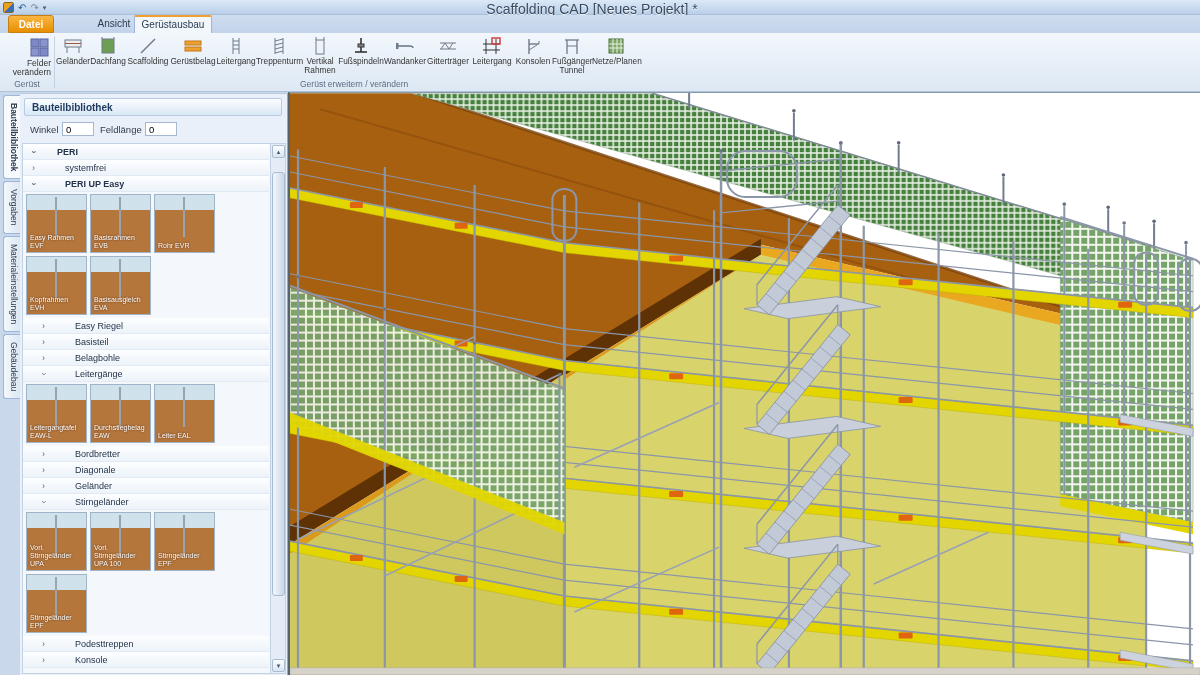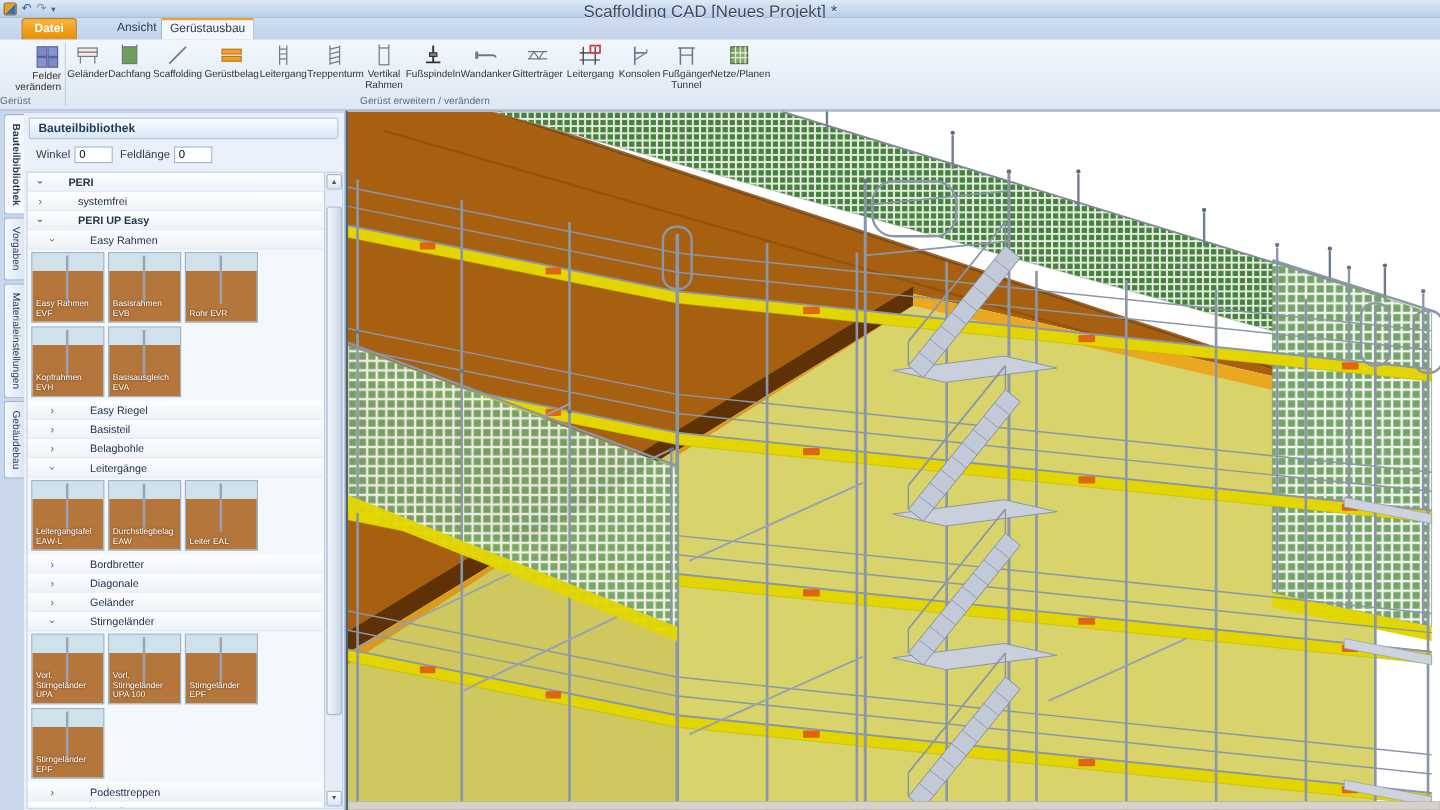--- a/index.html
+++ b/index.html
@@ -14,35 +14,35 @@
   .qat { position:absolute; left:3px; top:0; height:15px; display:flex; align-items:center; gap:4px; }
   .appico { width:11px; height:11px; background:linear-gradient(135deg,#E8A21D 50%,#3E6CB0 50%); border:1px solid #8A6A20; border-radius:2px; }
   .qbtn { font-size:10px; color:#2E5C9E; line-height:11px; cursor:default; }
   .qbtn.gray { color:#7A8AA0; }
   .qcaret { font-size:7px; color:#4A5A70; }
 
   
   .tabrow { position:absolute; left:0; top:15px; width:1200px; height:18px;
     background:linear-gradient(#CFDDF0,#C2D3EA); }
   .tab { position:absolute; top:0; height:18px; font-size:10px; color:#2B3B50; text-align:center; line-height:18px; }
-  .tab-file { left:18px; width:46px; background:linear-gradient(#F9B643,#E88F00); color:#fff; font-weight:bold;
+  .tab-file { left:8px; width:46px; background:linear-gradient(#F9B643,#E88F00); color:#fff; font-weight:bold;
     border-radius:3px 3px 0 0; border:1px solid #C97E10; }
   .tab-start { left:36px; width:48px;margin-top:35px; }
   .tab-ansicht { left:88px; width:52px; }
   .tab-active { left:134px; width:78px; background:#F2F7FC; border:1px solid #9DB6D9; border-bottom:none;
     border-top:2px solid #F0A030; border-radius:2px 2px 0 0; line-height:15px; }
 
   
   .ribbon { position:absolute; left:0; top:33px; width:1200px; height:59px;
     background:linear-gradient(#F2F7FC,#DDE8F4); border-bottom:1px solid #AEC2D8; }
   .bigbtn { position:absolute; left:2px; top:2px; width:50px; height:44px; text-align:right;
     border:1px solid transparent; border-radius:2px; }
   .bigbtn .bicon { display:inline-block; margin-top:2px; }
   .bigbtn .blabel { font-size:8.5px; line-height:1.1; color:#333; }
-  .grp1label { position:absolute; left:0px; top:46px; width:54px; font-size:8.5px; color:#5E6C80; }
+  .grp1label { position:absolute; left:0px; top:46px; width:54px; text-align:center; font-size:8.5px; color:#5E6C80; }
   .rsep { position:absolute; left:54px; top:3px; width:1px; height:52px; background:#C4D2E2; }
   .btnrow { position:absolute; left:56px; top:2px; display:flex; }
   .ribbtn { text-align:center; padding-top:1px; height:44px; }
   .ricon { display:block; height:21px; }
   .ricon svg { vertical-align:top; }
   .rlabel { font-size:8.3px; line-height:1.08; color:#333; }
   .grp2label { position:absolute; left:300px; top:46px; font-size:8.5px; color:#5E6C80; }
 
   
   .vtabs { position:absolute; left:0; top:93px; width:20px; height:582px; background:#C9D8EB; }
@@ -274,24 +274,20 @@
           <span class="chev exp">›</span>
           <span class="tlabel">PERI</span>
         </div>
         <div class="trow lv1">
           <span class="chev">›</span>
           <span class="tlabel">systemfrei</span>
         </div>
         <div class="trow lv1 b">
           <span class="chev exp">›</span>
           <span class="tlabel">PERI UP Easy</span>
-        </div>
-        <div class="trow lv2">
-          <span class="chev exp">›</span>
-          <span class="tlabel">Easy Rahmen</span>
         </div>
         <div class="tgrid">
           <div class="thumb">
             <span class="tcap">Easy Rahmen EVF</span>
             </div>
           <div class="thumb">
             <span class="tcap">Basisrahmen EVB</span>
             </div>
           <div class="thumb">
             <span class="tcap">Rohr EVR</span>

